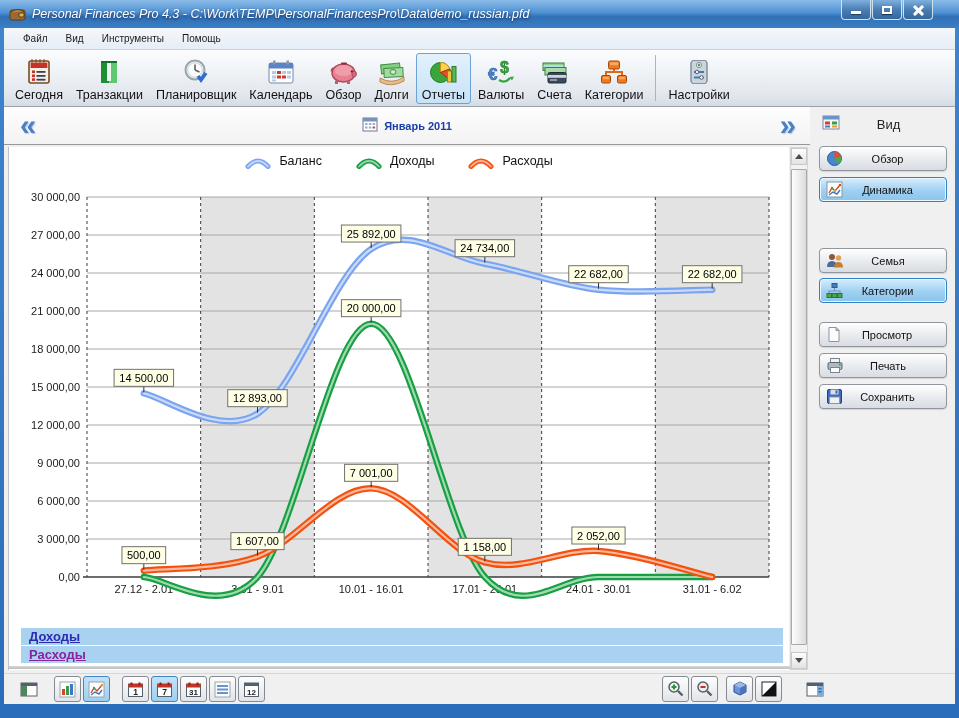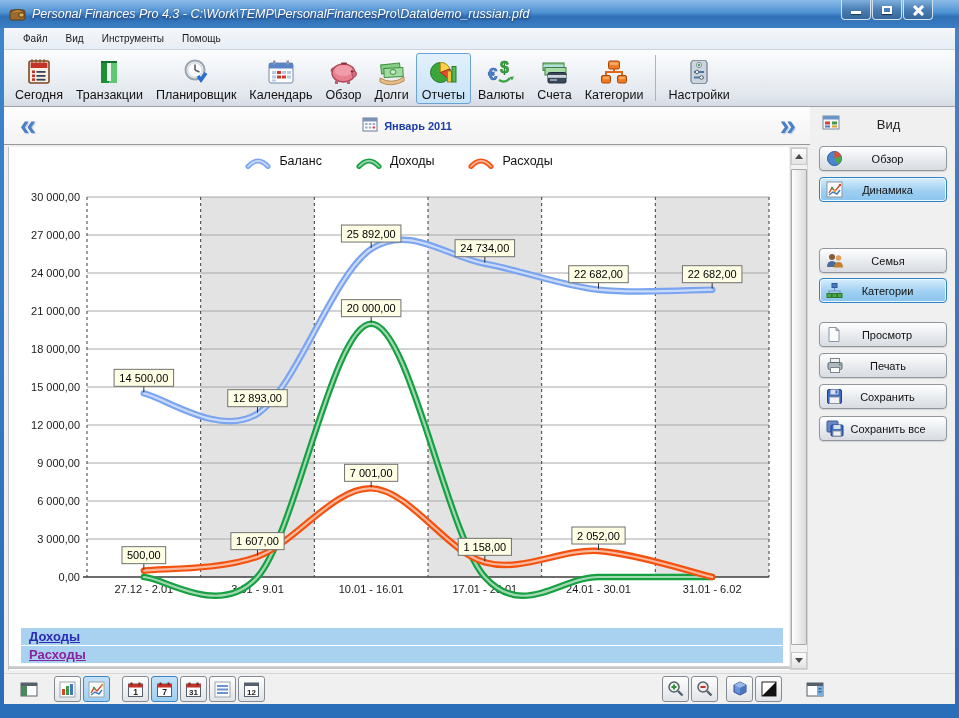--- a/index.html
+++ b/index.html
@@ -536,31 +536,20 @@
       <span class="sicon">
         <svg width="17" height="17" viewBox="0 0 17 17">
           <rect x="1.5" y="1.5" width="14" height="14" rx="1.5" fill="#3f6ac0" stroke="#20408a"></rect>
           <rect x="4.5" y="1.5" width="8" height="5" fill="#d8e0ea"></rect>
           <rect x="9.5" y="2.3" width="2" height="3.4" fill="#3f6ac0"></rect>
           <rect x="3.5" y="9" width="10" height="6.5" fill="#f2f2f2" stroke="#8a96a2"></rect>
         </svg>
       </span>
       <span class="slabel">Сохранить</span>
     </div>
-    <div class="sbtn" style="top:309px">
-      <span class="sicon">
-        <svg width="18" height="17" viewBox="0 0 18 17">
-          <rect x="1" y="1" width="11" height="11" rx="1" fill="#6a88c8" stroke="#3a5a9a"></rect>
-          <rect x="5" y="5" width="12" height="11" rx="1" fill="#3f6ac0" stroke="#20408a"></rect>
-          <rect x="7.5" y="5" width="7" height="4" fill="#d8e0ea"></rect>
-          <rect x="7" y="11" width="8" height="5" fill="#f2f2f2" stroke="#8a96a2"></rect>
-        </svg>
-      </span>
-      <span class="slabel">Сохранить все</span>
-    </div>
   </div>
 
   <div class="bottombar">
     <div class="bspace"></div>
     <div class="bflat">
       <svg width="18" height="15" viewBox="0 0 18 15">
         <rect x="1" y="1" width="16" height="13" fill="#fdfdfd" stroke="#55606c"></rect>
         <rect x="1" y="1" width="6" height="13" fill="#4a8a5a"></rect>
         <rect x="1" y="1" width="16" height="3" fill="#55606c"></rect>
       </svg>

